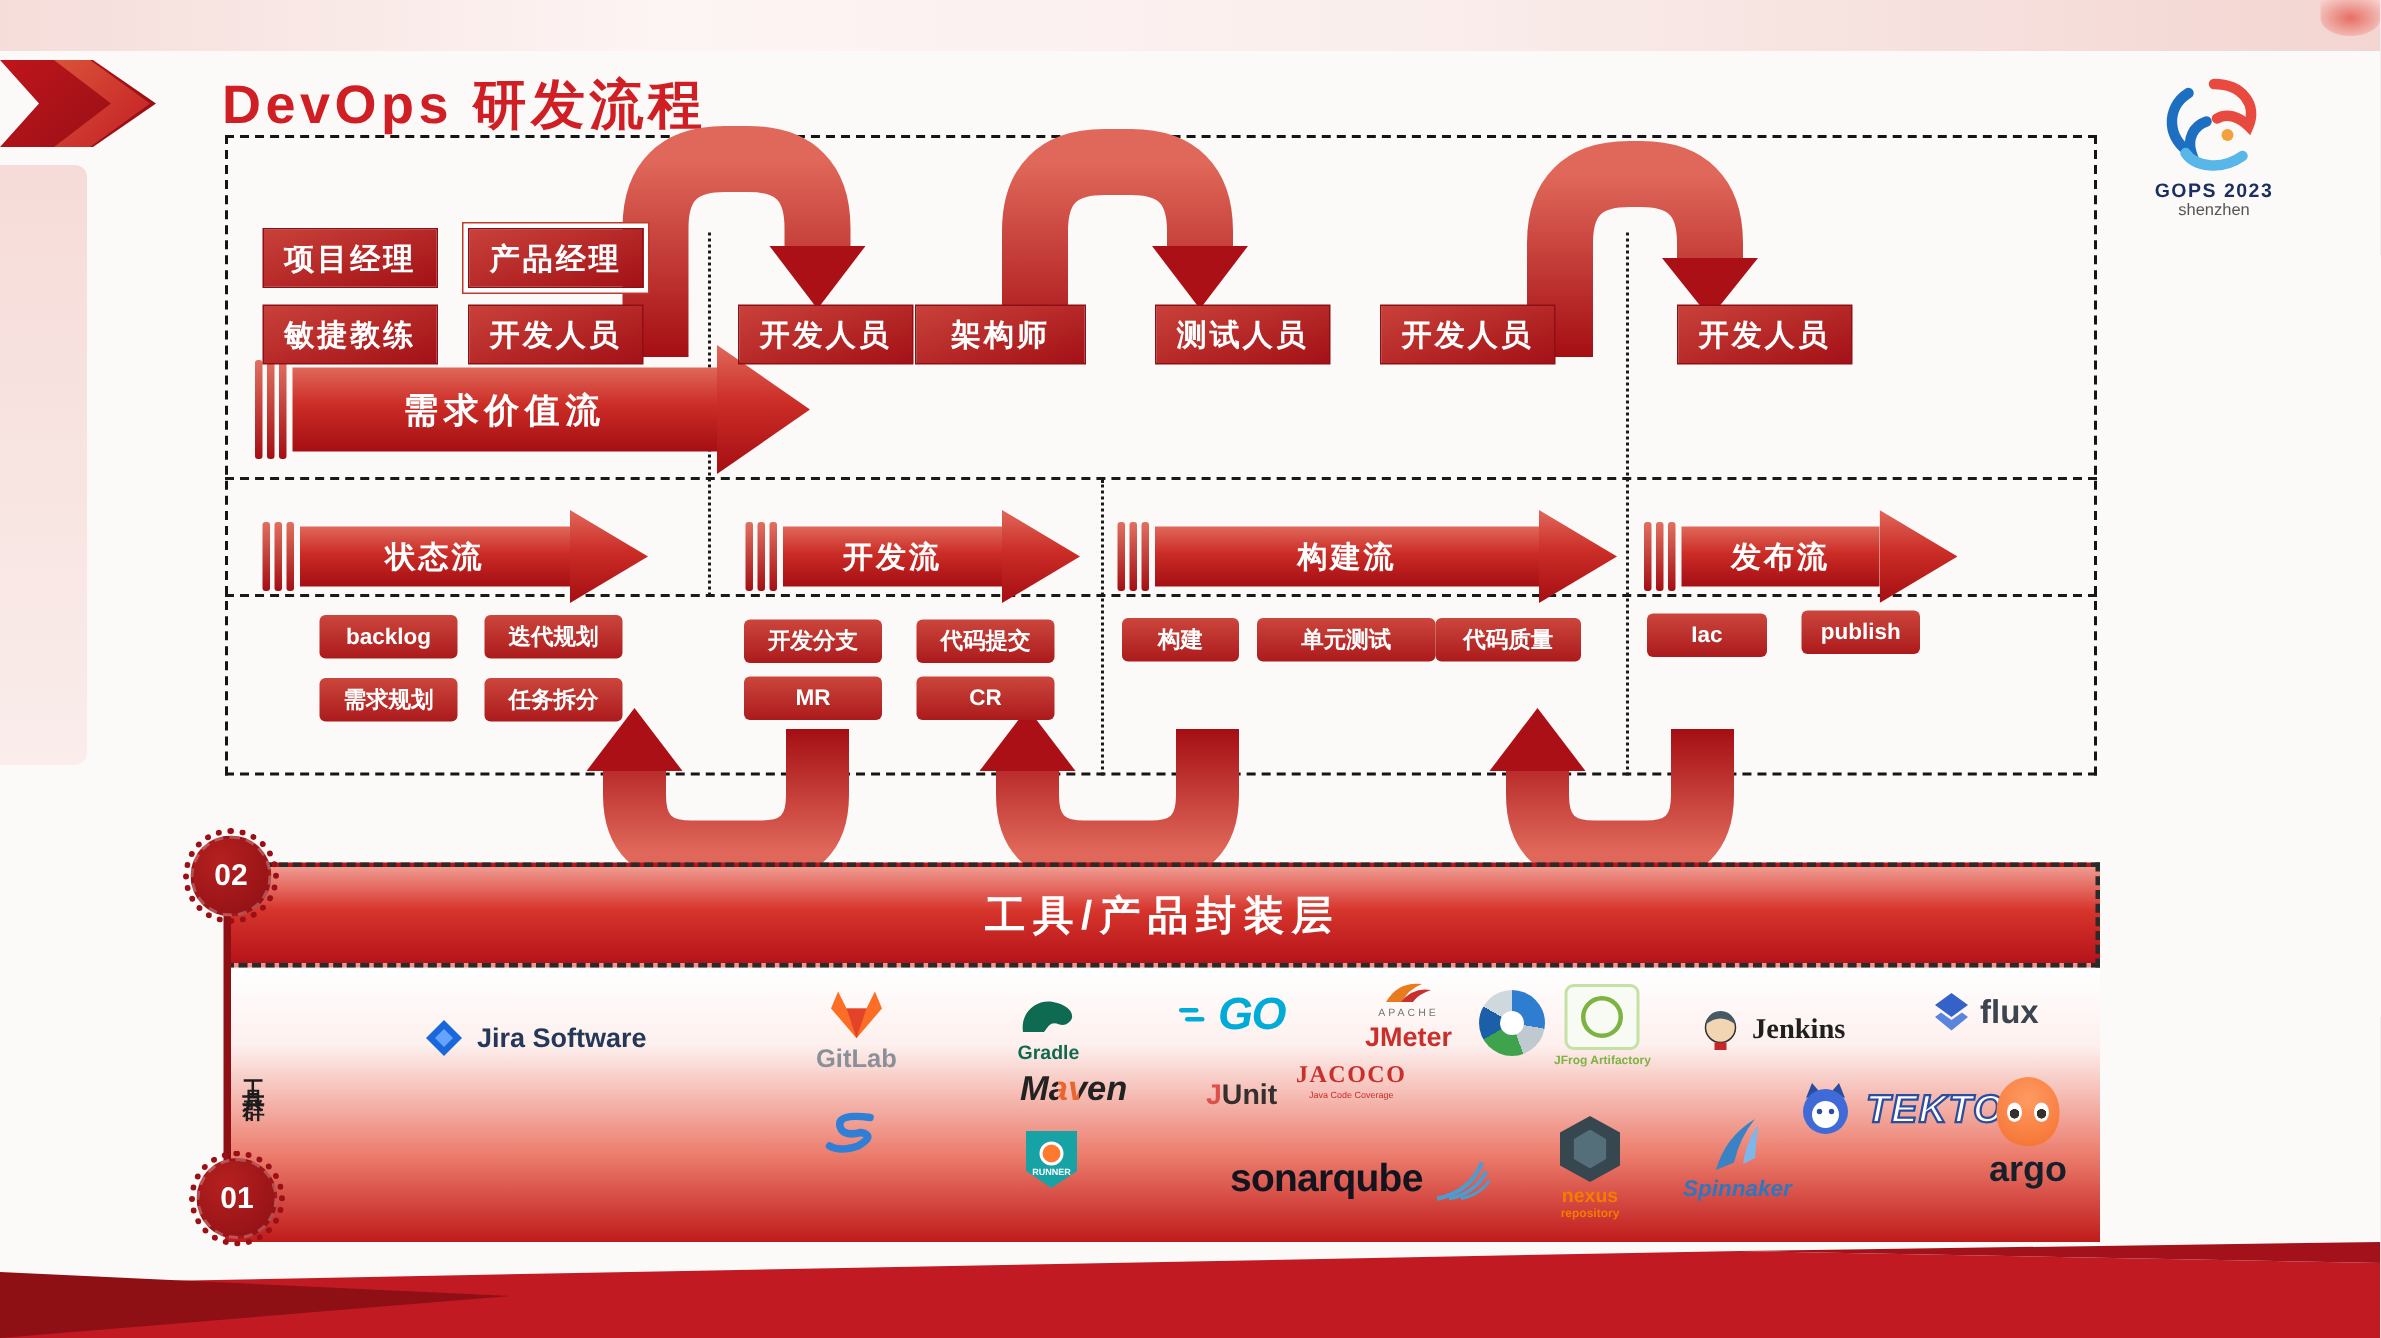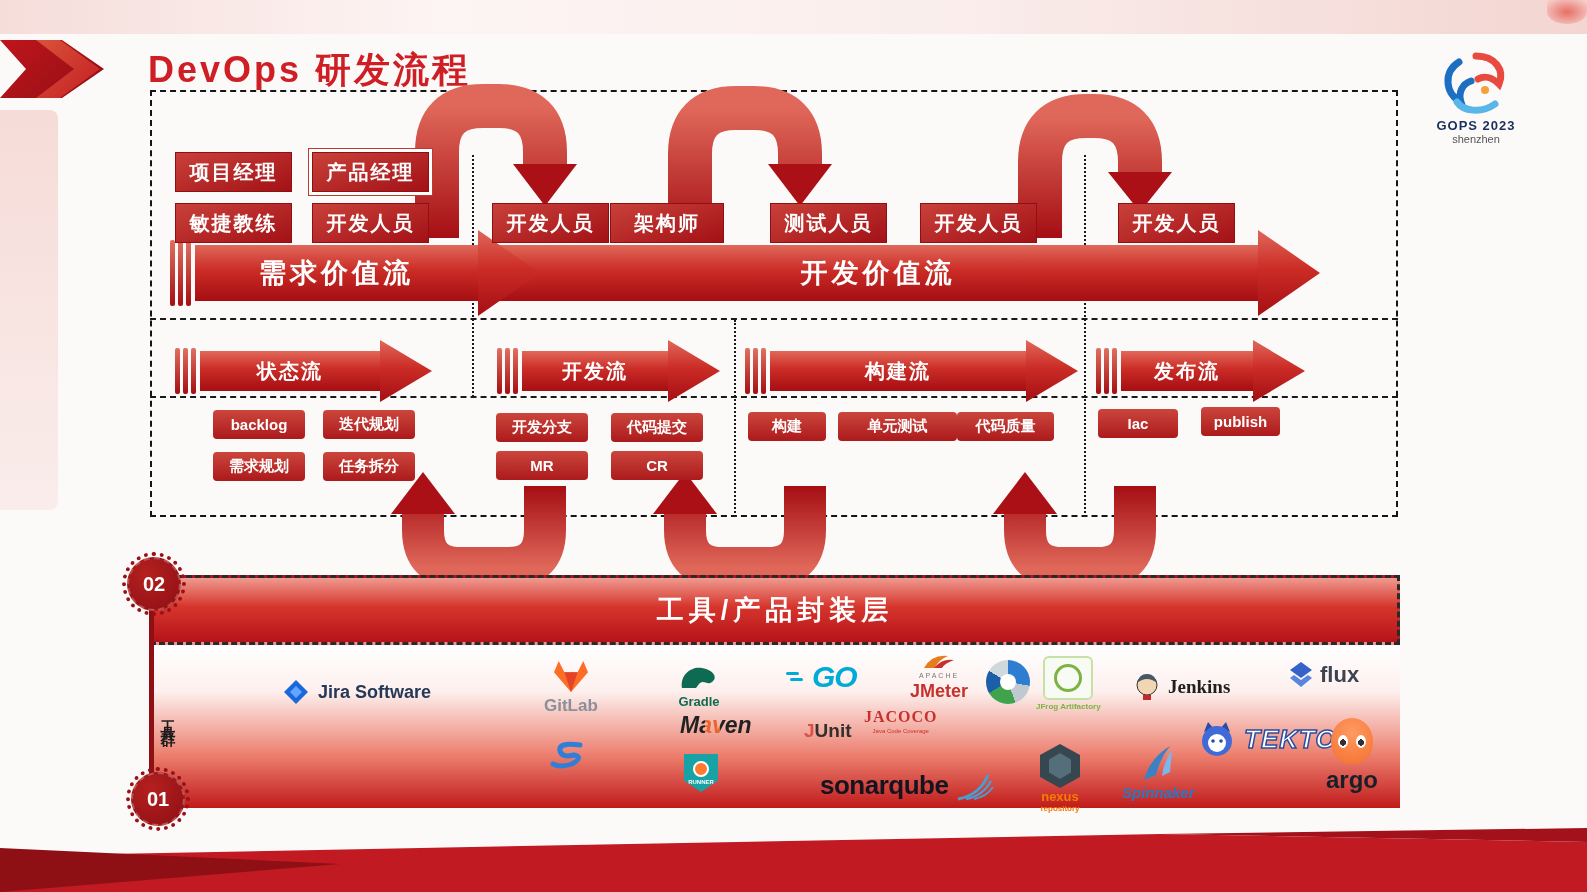--- a/index.html
+++ b/index.html
@@ -31,38 +31,38 @@
   .role{position:absolute;width:115px;height:38px;display:flex;align-items:center;justify-content:center;color:#fff;font-size:20px;font-weight:700;letter-spacing:2px;background:linear-gradient(160deg,#c9413a,#a31116);border:1px solid #8e0f14;}
   .role.ring{box-shadow:0 0 0 3px #fff,0 0 0 4px #c0392b;}
 
   
   .arrow{position:absolute;display:flex;align-items:center;}
   .arrow .bars{display:flex;gap:3px;margin-right:4px;}
   .arrow .bars i{width:5px;border-radius:2px;background:linear-gradient(180deg,#e07060,#a50e13);}
   .arrow .shaft{flex:1;display:flex;align-items:center;justify-content:center;color:#fff;font-weight:700;background:linear-gradient(180deg,#e0685a 0%,#cb2c26 45%,#a50e13 100%);}
   .arrow .tip{background:linear-gradient(180deg,#e0685a 0%,#cb2c26 45%,#a50e13 100%);clip-path:polygon(0 0,100% 50%,0 100%);}
   .arrow.big{height:86px;}
-  .arrow.big .shaft{height:56px;font-size:27px;letter-spacing:4px;text-align:right;}
+  .arrow.big .shaft{height:56px;font-size:23px;letter-spacing:4px;text-align:right;}
   .arrow.big .tip{width:62px;height:86px;}
   .arrow.big .bars{height:66px;} .arrow.big .bars i{height:100%;}
   .arrow.small{height:62px;}
   .arrow.small .shaft{height:40px;font-size:20px;letter-spacing:2px;}
   .arrow.small .tip{width:52px;height:62px;}
   .arrow.small .bars{height:46px;} .arrow.small .bars i{height:100%;}
 
   
   .task{position:absolute;height:29px;display:flex;align-items:center;justify-content:center;color:#fff;font-size:15px;font-weight:600;background:linear-gradient(180deg,#cb463c,#ac1a1c);border-radius:4px;box-sizing:border-box;padding:0 6px;}
 
   
   .banner{position:absolute;left:150px;top:575px;width:1250px;height:70px;box-sizing:border-box;border:3px dashed #2a2a2a;background:linear-gradient(180deg,#ef9a90 0%,#d6352c 45%,#b5131a 100%);display:flex;align-items:center;justify-content:center;color:#fff;font-size:27px;font-weight:800;letter-spacing:5px;z-index:6;}
   .badge{position:absolute;width:54px;height:54px;border-radius:50%;background:radial-gradient(circle at 35% 30%,#b5201f,#8e0f14);color:#fff;display:flex;align-items:center;justify-content:center;font-weight:800;font-size:20px;outline:4px dotted #9a1016;outline-offset:1px;z-index:8;border:2px dashed rgba(255,255,255,.25);box-sizing:border-box;}
   .badge-line{position:absolute;left:149px;top:588px;width:5px;height:222px;background:#8e0f14;z-index:7;}
 
   
-  .tools-panel{position:absolute;left:150px;top:646px;width:1250px;height:162px;background:linear-gradient(180deg,#ffffff 0%,#fdf0ee 28%,#ec7d6d 68%,#c01b1b 100%);z-index:5;}
+  .tools-panel{position:absolute;left:150px;top:646px;width:1250px;height:182px;background:linear-gradient(180deg,#ffffff 0%,#fdf0ee 28%,#ec7d6d 68%,#c01b1b 100%);z-index:5;}
   .group-label{position:absolute;left:8px;top:62px;writing-mode:vertical-rl;font-size:15px;font-weight:700;color:#1c1c1c;letter-spacing:6px;}
   .tool{position:absolute;display:flex;align-items:center;gap:8px;}
   .tool.col{flex-direction:column;gap:2px;text-align:center;}
   .t-jira{font-size:18px;font-weight:600;color:#253858;}
   .t-gitlab{font-size:17px;font-weight:600;color:#8a8f99;}
   .t-gradle{font-size:13px;font-weight:700;color:#0e6b52;}
   .t-go{font-size:30px;font-weight:900;font-style:italic;color:#00acd7;letter-spacing:-1px;}
   .t-maven{font-size:23px;font-weight:800;font-style:italic;background:linear-gradient(90deg,#222 0 35%,#e8662d 35% 55%,#222 55% 100%);-webkit-background-clip:text;background-clip:text;color:transparent;}
   .junit{display:block;font-size:19px;font-weight:800;color:#33302e;}
   .junit::first-letter{color:#dc524a;}
@@ -157,26 +157,20 @@
     <g>
       <path d="M805 486 V530 Q805 568 767 568 H723 Q685 568 685 530 V514" stroke="url(#gD)" stroke-width="42" fill="none"></path>
       <polygon points="653,514 717,514 685,472" fill="#ab1016"></polygon>
     </g>
     <g>
       <path d="M1135 486 V530 Q1135 568 1097 568 H1063 Q1025 568 1025 530 V514" stroke="url(#gD)" stroke-width="42" fill="none"></path>
       <polygon points="993,514 1057,514 1025,472" fill="#ab1016"></polygon>
     </g>
   </svg>
 
-  <div class="arrow big" style="left:498px;top:230px;width:822px;">
-    <div class="shaft">
-        <span>开发价值流</span>
-      </div>
-    <div class="tip"></div>
-  </div>
   <div class="arrow big" style="left:170px;top:230px;width:370px;">
     <div class="bars">
         <i></i>
         <i></i>
         <i></i>
       </div>
     <div class="shaft">
         <span>需求价值流</span>
       </div>
     <div class="tip"></div>

